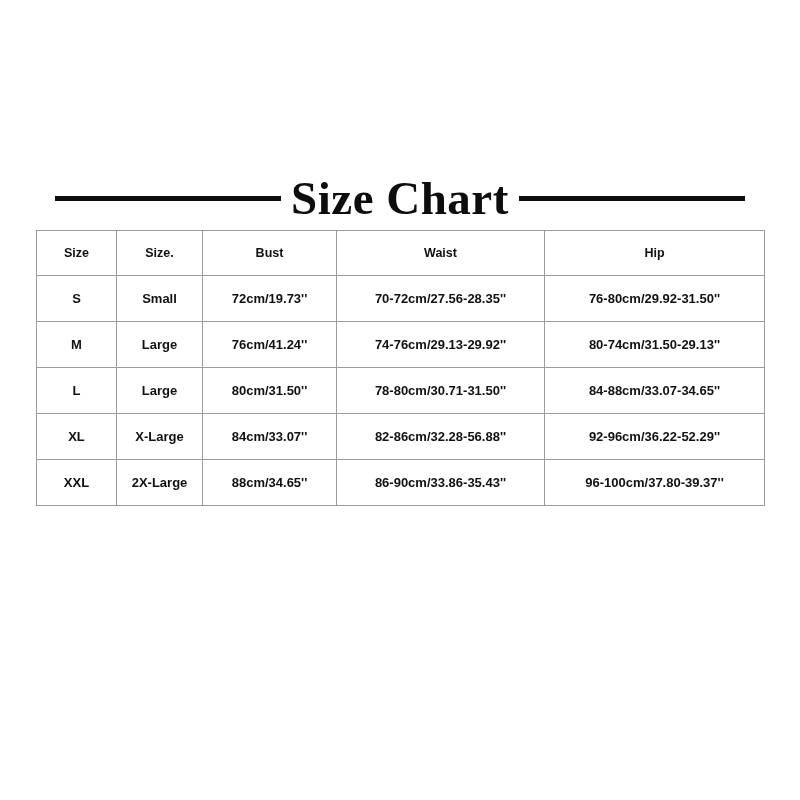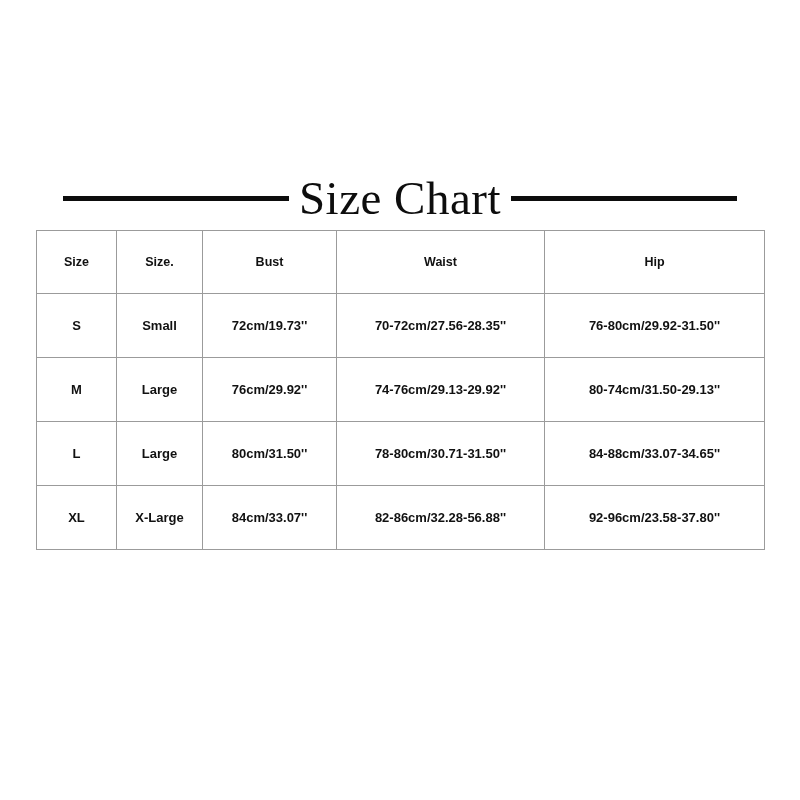--- a/index.html
+++ b/index.html
@@ -40,21 +40,21 @@
     width: 226px;
     margin-right: 10px;
   }
   .title-rule.right {
     width: 226px;
     margin-left: 10px;
   }
   .title-text {
     font-family: "Liberation Serif", serif;
     font-size: 47px;
-    font-weight: 400;
+    font-weight: 700;
     color: #0d0d0d;
     white-space: nowrap;
     line-height: 1;
     letter-spacing: 0.5px;
   }
 
   
   .table-wrap {
     position: absolute;
     left: 36px;
@@ -66,21 +66,21 @@
     width: 728px;
     table-layout: fixed;
   }
   table.size-chart td,
   table.size-chart th {
     border: 1px solid #9b9b9b;
     text-align: center;
     vertical-align: middle;
     color: #111111;
     font-weight: 700;
-    padding: 9px;
+    padding: 0;
   }
   table.size-chart thead th {
     height: 44px;
     font-size: 12.5px;
   }
   table.size-chart tbody td {
     height: 45px;
     font-size: 13px;
   }
   
@@ -126,35 +126,42 @@
         <tr>
           <td class="col-size">S</td>
           <td class="col-size2">Small</td>
           <td>72cm/19.73''</td>
           <td>70-72cm/27.56-28.35''</td>
           <td>76-80cm/29.92-31.50''</td>
         </tr>
         <tr>
           <td class="col-size">M</td>
           <td class="col-size2">Large</td>
-          <td>76cm/29.92''</td>
+          <td>76cm/41.24''</td>
           <td>74-76cm/29.13-29.92''</td>
           <td>80-74cm/31.50-29.13''</td>
         </tr>
         <tr>
           <td class="col-size">L</td>
           <td class="col-size2">Large</td>
           <td>80cm/31.50''</td>
           <td>78-80cm/30.71-31.50''</td>
           <td>84-88cm/33.07-34.65''</td>
         </tr>
         <tr>
           <td class="col-size">XL</td>
           <td class="col-size2">X-Large</td>
           <td>84cm/33.07''</td>
           <td>82-86cm/32.28-56.88''</td>
-          <td>92-96cm/23.58-37.80''</td>
+          <td>92-96cm/36.22-52.29''</td>
+        </tr>
+        <tr>
+          <td class="col-size">XXL</td>
+          <td class="col-size2">2X-Large</td>
+          <td>88cm/34.65''</td>
+          <td>86-90cm/33.86-35.43''</td>
+          <td>96-100cm/37.80-39.37''</td>
         </tr>
       </tbody>
     </table>
   </div>
 
 </div>
 
 </body></html>

